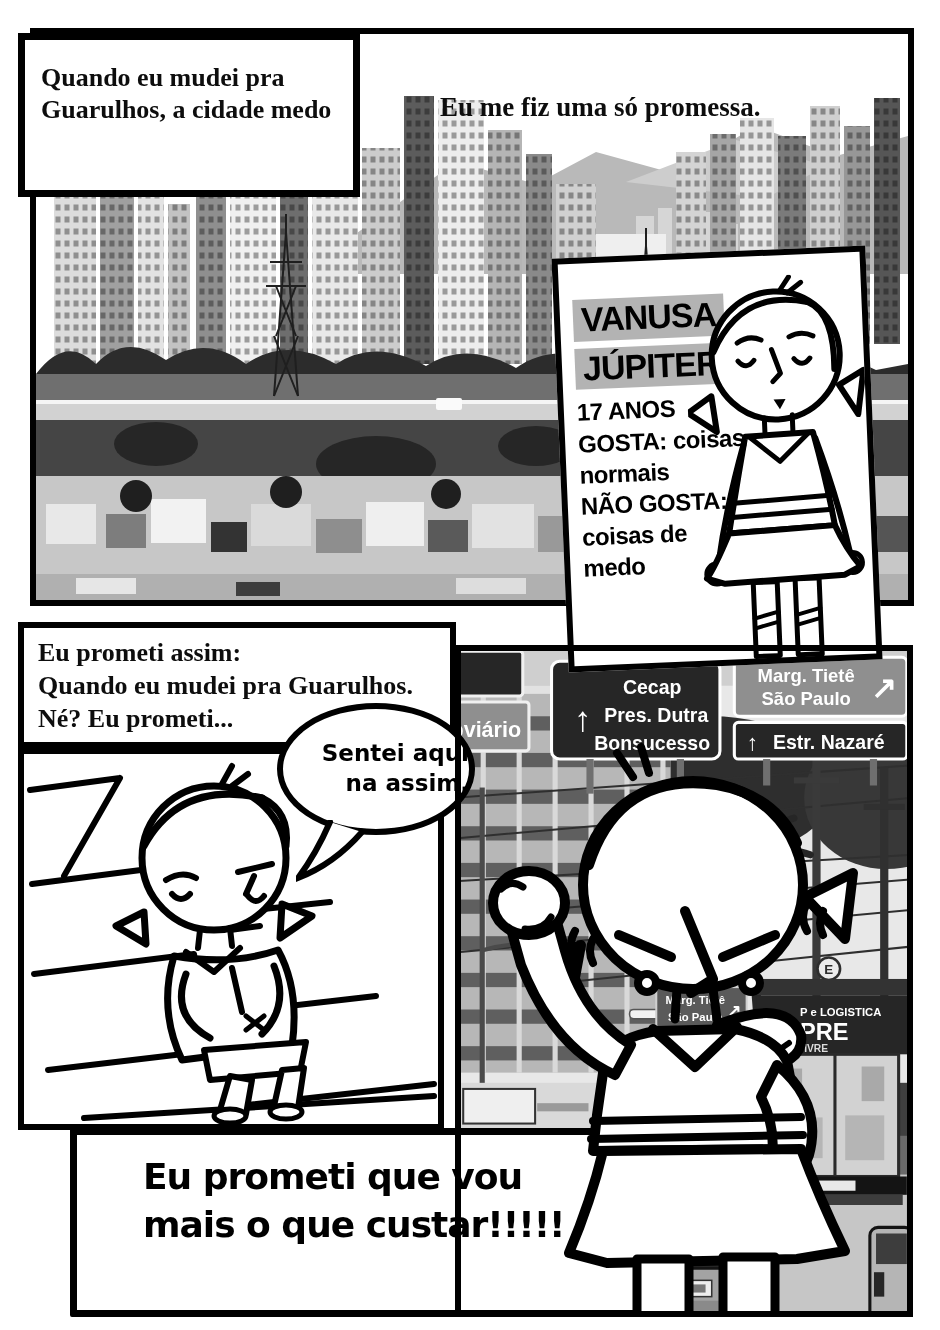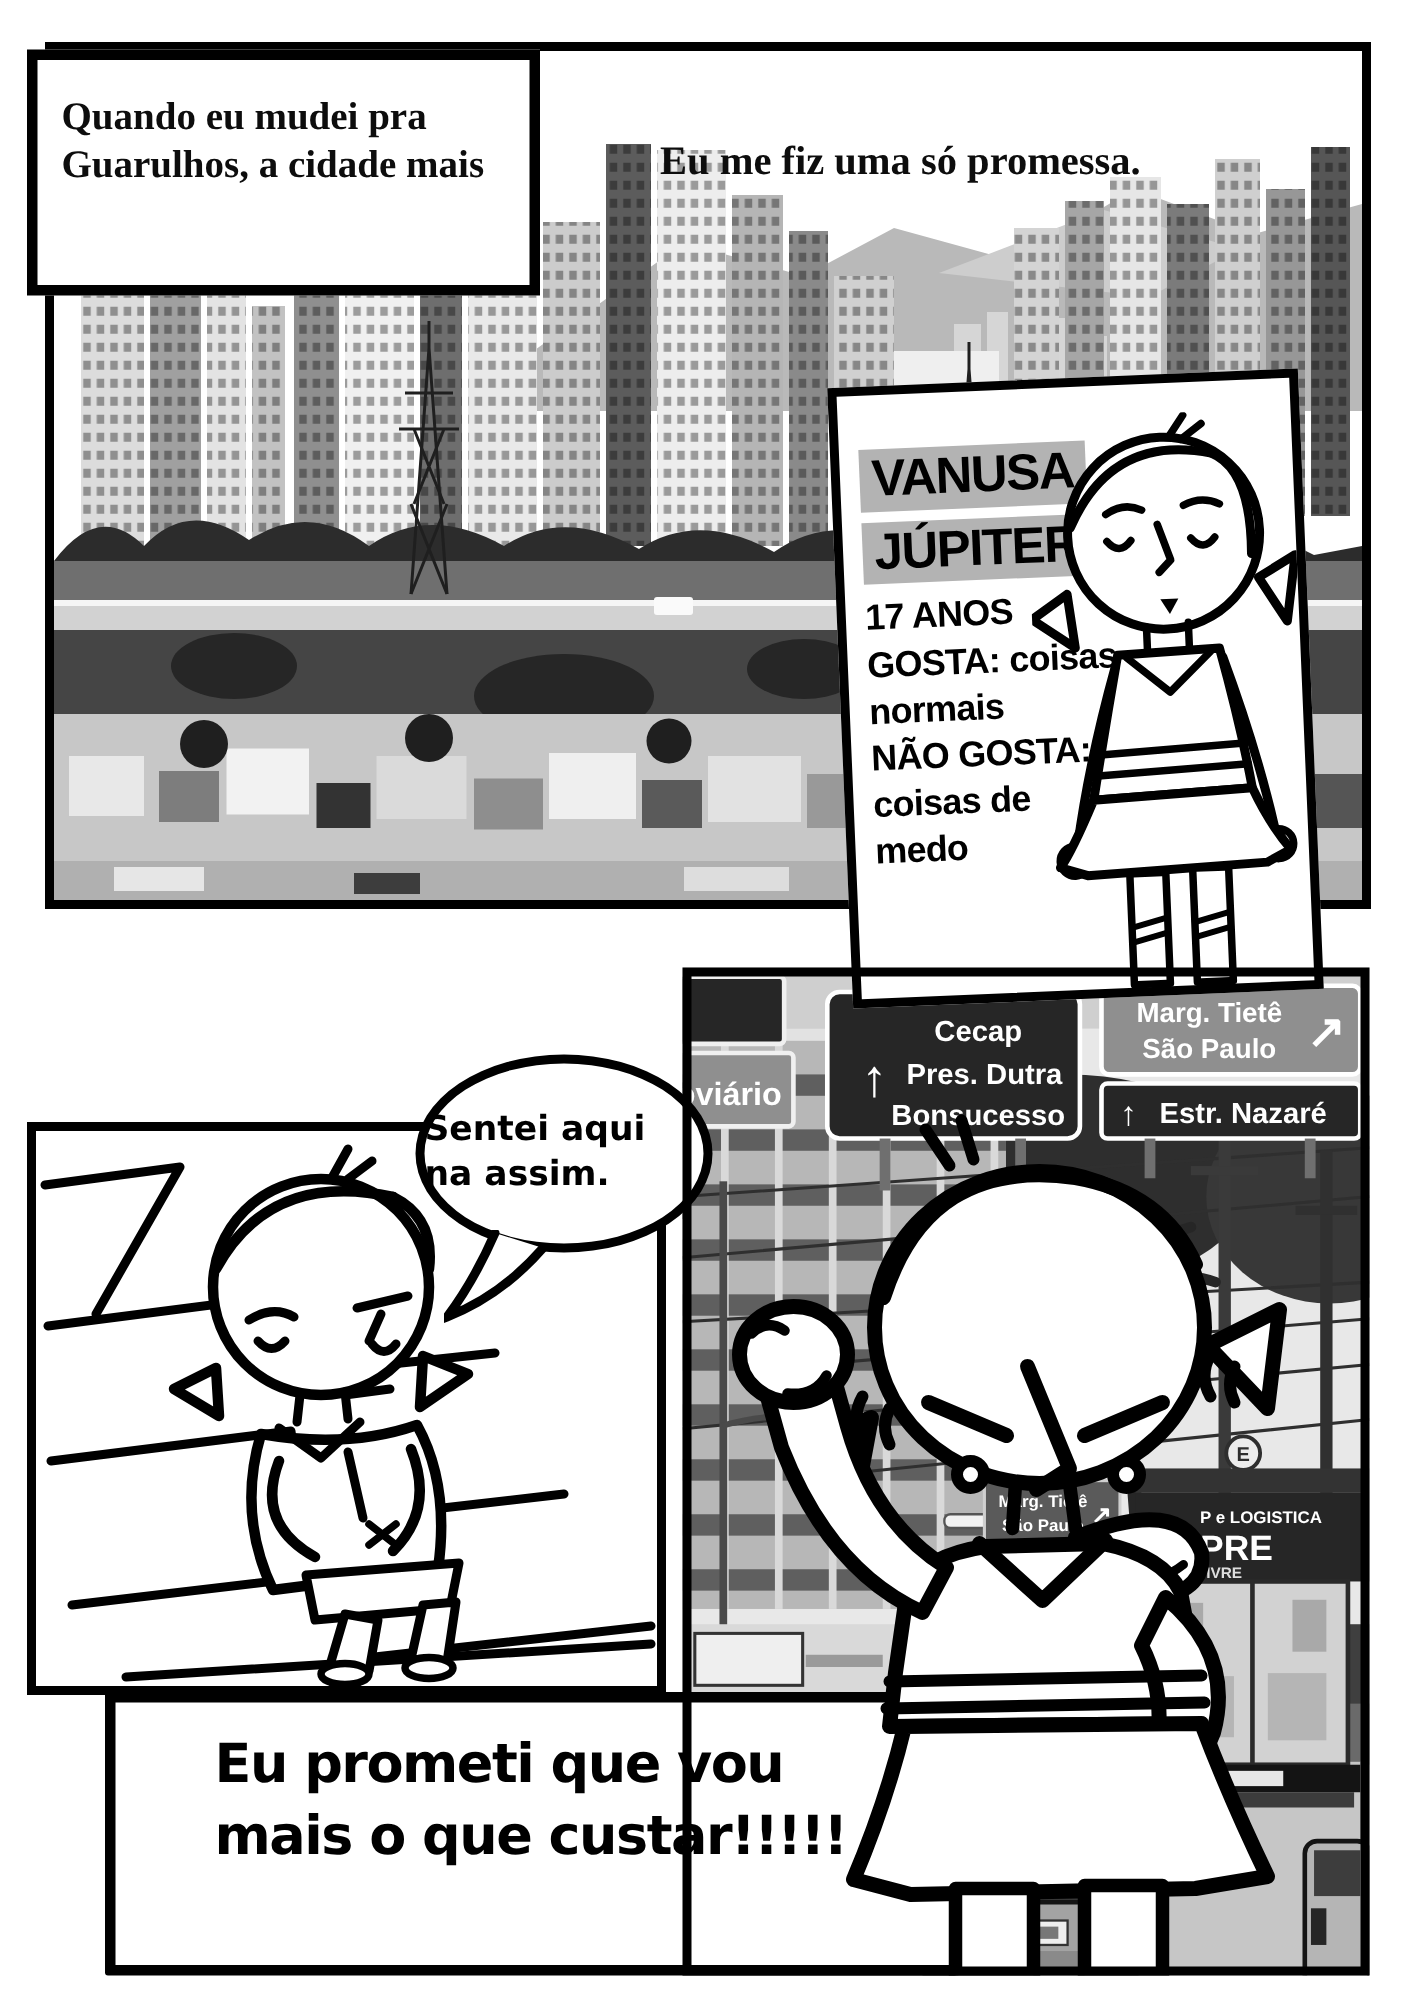--- a/index.html
+++ b/index.html
@@ -26,21 +26,21 @@
   .card-info-line{font-weight:bold;font-size:24px;line-height:1.3;letter-spacing:-0.5px;}
   #card-girl{position:absolute;right:0px;top:20px;width:178px;height:386px;}
 
   #caption-mid{position:absolute;left:18px;top:622px;width:438px;height:126px;background:#fff;border:6px solid #000;
     box-sizing:border-box;padding:9px 12px 0 14px;font-size:26px;line-height:1.26;white-space:nowrap;z-index:4;}
 
   #panel-stairs{left:18px;top:748px;width:426px;height:382px;z-index:2;}
   #panel-stairs svg{display:block;width:100%;height:100%;}
 
   #bubble-stairs{position:absolute;left:277px;top:703px;width:198px;height:132px;background:#fff;border:6px solid #000;
-    border-radius:50%;box-sizing:border-box;z-index:7;display:flex;flex-direction:column;align-items:flex-start;
+    border-radius:50%;box-sizing:border-box;z-index:7;display:flex;flex-direction:column;align-items:flex-end;
     justify-content:center;font-size:23px;line-height:1.3;text-align:center;}
   #bubble-stairs-tail{position:absolute;left:296px;top:820px;z-index:7;}
 
   #panel-street{position:absolute;left:455px;top:645px;width:458px;height:672px;background:#e8e8e8;z-index:1;overflow:hidden;}
   #panel-street svg{display:block;width:100%;height:100%;}
   #street-girl{position:absolute;left:455px;top:645px;width:458px;height:672px;z-index:9;}
   #street-border{position:absolute;left:455px;top:645px;width:458px;height:672px;border:6px solid #000;
     box-sizing:border-box;z-index:10;background:transparent;}
 
   #bubble-promise{position:absolute;left:70px;top:1128px;width:580px;height:189px;background:#fff;border:7px solid #000;
@@ -169,21 +169,21 @@
         <rect x="40" y="544" width="60" height="16" fill="#e6e6e6"></rect>
           <rect x="200" y="548" width="44" height="14" fill="#3d3d3d"></rect>
         <rect x="420" y="544" width="70" height="16" fill="#dddddd"></rect>
           <rect x="700" y="546" width="52" height="16" fill="#4a4a4a"></rect>
       </g>
     </svg>
   </div>
 
   <div id="caption-top-left" class="serif">
     <div>Quando eu mudei pra</div>
-    <div>Guarulhos, a cidade mais</div>
+    <div>Guarulhos, a cidade medo</div>
   </div>
 
   <div id="caption-promise" class="serif">Eu me fiz uma só promessa.</div>
 
   <div id="card">
     <div id="card-text">
       <div><span class="card-name cond">VANUSA</span></div>
       <div><span class="card-name cond">JÚPITER</span></div>
       <div class="card-info-line cond">17 ANOS</div>
       <div class="card-info-line cond">GOSTA: coisas</div>
@@ -216,20 +216,25 @@
         <circle cx="158" cy="290" r="10" stroke-width="5"></circle>
         <path d="M 42 226 L 138 222 M 40 240 L 140 236" fill="none" stroke-width="5"></path>
         <path d="M 36 256 Q 20 290 12 300 L 30 306 L 150 302 L 166 294 Q 152 276 142 252 Z"></path>
         <rect x="58" y="306" width="24" height="74" stroke-width="5"></rect>
         <rect x="100" y="304" width="24" height="76" stroke-width="5"></rect>
         <path d="M 58 342 L 82 336 M 58 352 L 82 346 M 100 340 L 124 334 M 100 350 L 124 344" fill="none" stroke-width="4"></path>
       </g>
     </svg>
   </div>
 
+  <div id="caption-mid" class="serif">
+    <div>Eu prometi assim:</div>
+    <div>Quando eu mudei pra Guarulhos.</div>
+    <div>Né? Eu prometi...</div>
+  </div>
 
   <div id="panel-stairs" class="panel">
     <svg viewBox="0 0 414 370">
       <g fill="none" stroke="#000000" stroke-width="6" stroke-linecap="round" stroke-linejoin="round">
         <path d="M 6 36 L 96 24 M 96 24 L 40 122"></path>
         <path d="M 8 130 L 148 112 L 156 164 L 306 148"></path>
         <path d="M 10 220 L 170 200 L 178 262 L 352 242"></path>
         <path d="M 24 316 L 210 294 L 214 352 L 410 330"></path>
         <path d="M 60 364 L 410 342"></path>
       </g>

